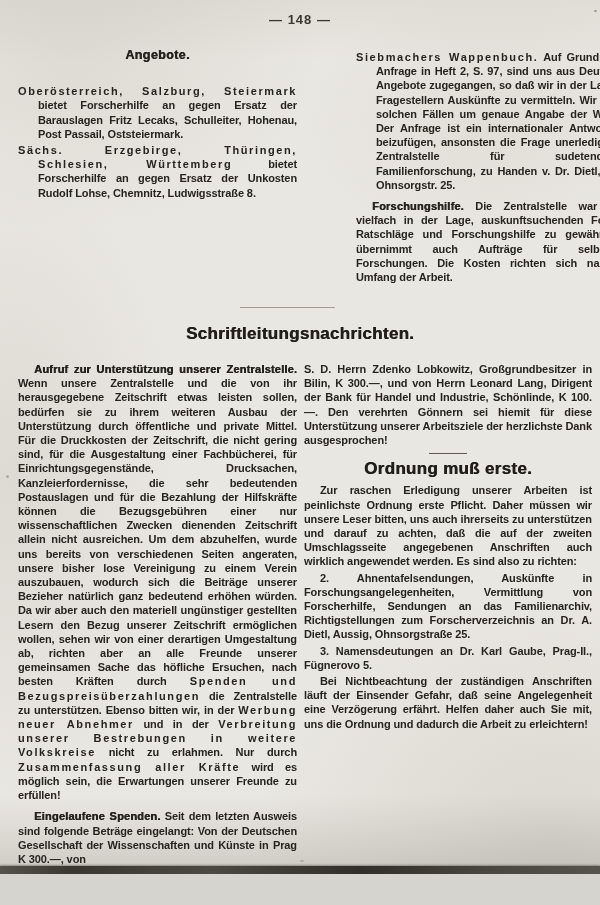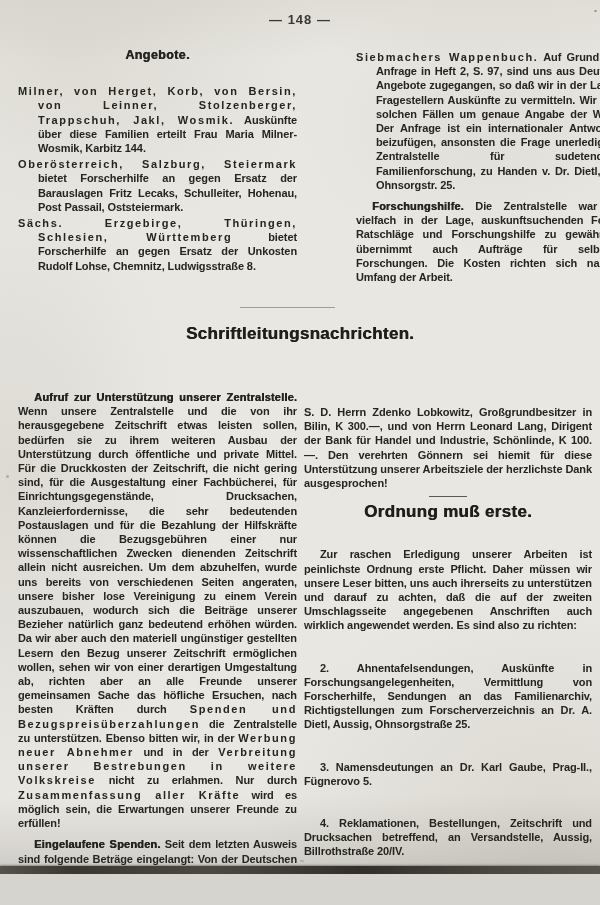--- a/index.html
+++ b/index.html
@@ -24,22 +24,22 @@
     font-size:11px;line-height:14.2px;font-weight:bold;
     letter-spacing:-0.1px;color:#26241f;
     hyphens:auto;-webkit-hyphens:auto;
   }
   .col-tl{left:18px;top:48px;width:279px;}
   .col-tr{left:312px;top:50px;width:288px;margin-left:44px;}
   .col-bl{left:18px;top:362px;width:279px;}
   .col-br{left:304px;top:362px;width:288px;}
   .para{margin:0 0 2px 0;}
   .para.hang{padding-left:20px;text-indent:-20px;}
-  .para.first{text-indent:16px;margin-top:28px;}
-  .para.none{text-indent:0;margin-top:43px;}
+  .para.first{text-indent:16px;}
+  .para.none{text-indent:0;}
   .para.gap{margin-top:7px;}
   .sp{letter-spacing:1.6px;}
   .lead{text-shadow:0.5px 0 0 currentColor;letter-spacing:0.2px;}
   .h-angebote{
     text-align:center;font-size:12.5px;font-weight:bold;
     text-shadow:0.5px 0 0 currentColor;margin:0 0 22px 0;letter-spacing:0.4px;text-indent:0;
   }
   .rule-main{
     position:absolute;top:307px;left:240px;width:95px;height:1px;
     background:#a09d93;
@@ -70,21 +70,20 @@
 </head>
 <body>
 
 <div class="page">
 
   <div class="pagenum">— 148 —</div>
 
   <div class="col col-tl">
     <div class="h-angebote">Angebote.</div>
     <div>
-        <p class="para hang"><span class="sp">Milner, von Herget, Korb, von Bersin, von Leinner, Stolzenberger, Trappschuh, Jakl, Wosmik.</span><span> Auskünfte über diese Familien erteilt Frau Maria Milner-Wosmik, Karbitz 144.</span></p>
         <p class="para hang"><span class="sp">Oberösterreich, Salzburg, Steiermark</span><span> bietet Forscherhilfe an gegen Ersatz der Barauslagen Fritz Lecaks, Schulleiter, Hohenau, Post Passail, Oststeiermark.</span></p>
         <p class="para hang"><span class="sp">Sächs. Erzgebirge, Thüringen, Schlesien, Württemberg</span><span> bietet Forscherhilfe an gegen Ersatz der Unkosten Rudolf Lohse, Chemnitz, Ludwigsstraße 8.</span></p>
       </div>
   </div>
 
   <div class="col col-tr">
     <div>
         <p class="para hang"><span class="sp">Siebmachers Wappenbuch.</span><span> Auf Grund unserer Anfrage in Heft 2, S. 97, sind uns aus Deutschland Angebote zugegangen, so daß wir in der Lage sind, Fragestellern Auskünfte zu vermitteln. Wir bitten in solchen Fällen um genaue Angabe der Wünsche. Der Anfrage ist ein internationaler Antwortschein beizufügen, ansonsten die Frage unerledigt bleibt. Zentralstelle für sudetendeutsche Familienforschung, zu Handen v. Dr. Dietl, Aussig, Ohnsorgstr. 25.</span></p>
         <p class="para first gap"><span class="lead">Forschungshilfe.</span><span> Die Zentralstelle war bereits vielfach in der Lage, auskunftsuchenden Forschern Ratschläge und Forschungshilfe zu gewähren. Sie übernimmt auch Aufträge für selbständige Forschungen. Die Kosten richten sich nach dem Umfang der Arbeit.</span></p>
       </div>
@@ -103,21 +102,20 @@
   <div class="col col-br">
     <div>
         <p class="para none"><span>S. D. Herrn Zdenko Lobkowitz, Großgrundbesitzer in Bilin, K 300.—, und von Herrn Leonard Lang, Dirigent der Bank für Handel und Industrie, Schönlinde, K 100.—. Den verehrten Gönnern sei hiemit für diese Unterstützung unserer Arbeitsziele der herzlichste Dank ausgesprochen!</span></p>
       </div>
     <div class="rule-small"></div>
     <div class="h-sub">Ordnung muß erste.</div>
     <div>
         <p class="para first"><span>Zur raschen Erledigung unserer Arbeiten ist peinlichste Ordnung erste Pflicht. Daher müssen wir unsere Leser bitten, uns auch ihrerseits zu unterstützen und darauf zu achten, daß die auf der zweiten Umschlagsseite angegebenen Anschriften auch wirklich angewendet werden. Es sind also zu richten:</span></p>
         <p class="para first"><span>2. Ahnentafelsendungen, Auskünfte in Forschungsangelegenheiten, Vermittlung von Forscherhilfe, Sendungen an das Familienarchiv, Richtigstellungen zum Forscherverzeichnis an Dr. A. Dietl, Aussig, Ohnsorgstraße 25.</span></p>
         <p class="para first"><span>3. Namensdeutungen an Dr. Karl Gaube, Prag-II., Fügnerovo 5.</span></p>
-        <p class="para first"><span>4. Reklamationen, Bestellungen, Zeitschrift und Drucksachen betreffend, an Versandstelle, Aussig, Billrothstraße 20/IV.</span></p>
         <p class="para first"><span>Bei Nichtbeachtung der zuständigen Anschriften läuft der Einsender Gefahr, daß seine Angelegenheit eine Verzögerung erfährt. Helfen daher auch Sie mit, uns die Ordnung und dadurch die Arbeit zu erleichtern!</span></p>
       </div>
   </div>
 
   <div class="bottom-edge"></div>
   <div class="speck s1"></div>
   <div class="speck s2"></div>
   <div class="speck s3"></div>
   <div class="speck s4"></div>
 

